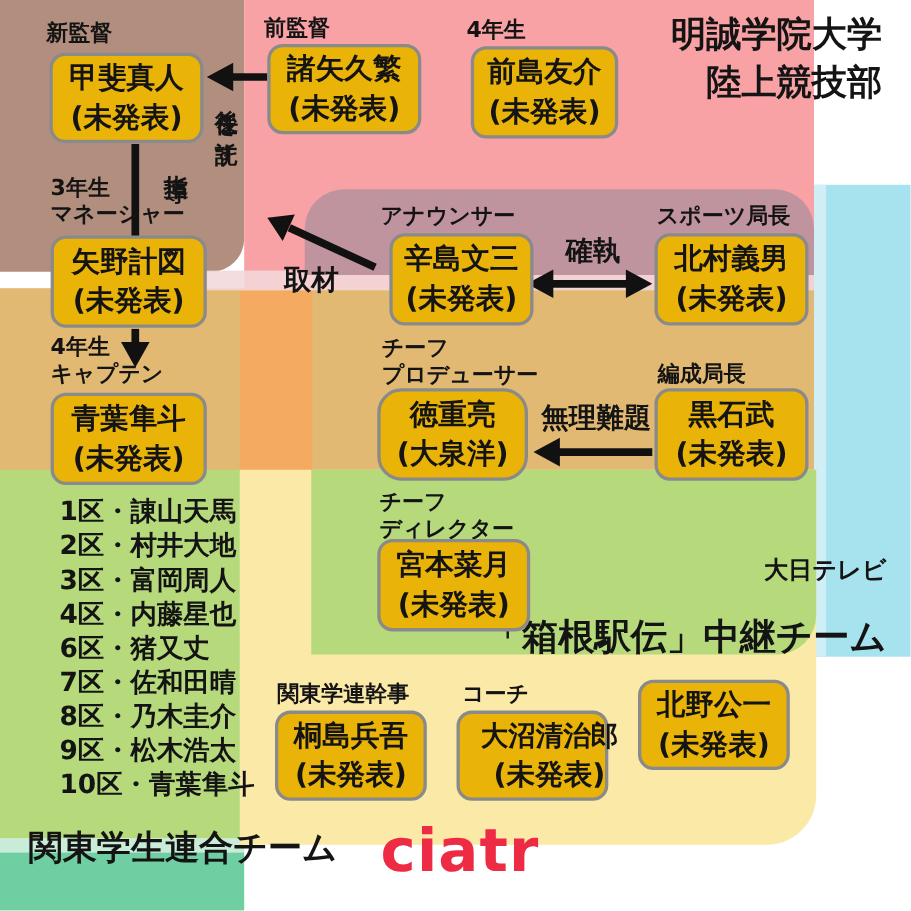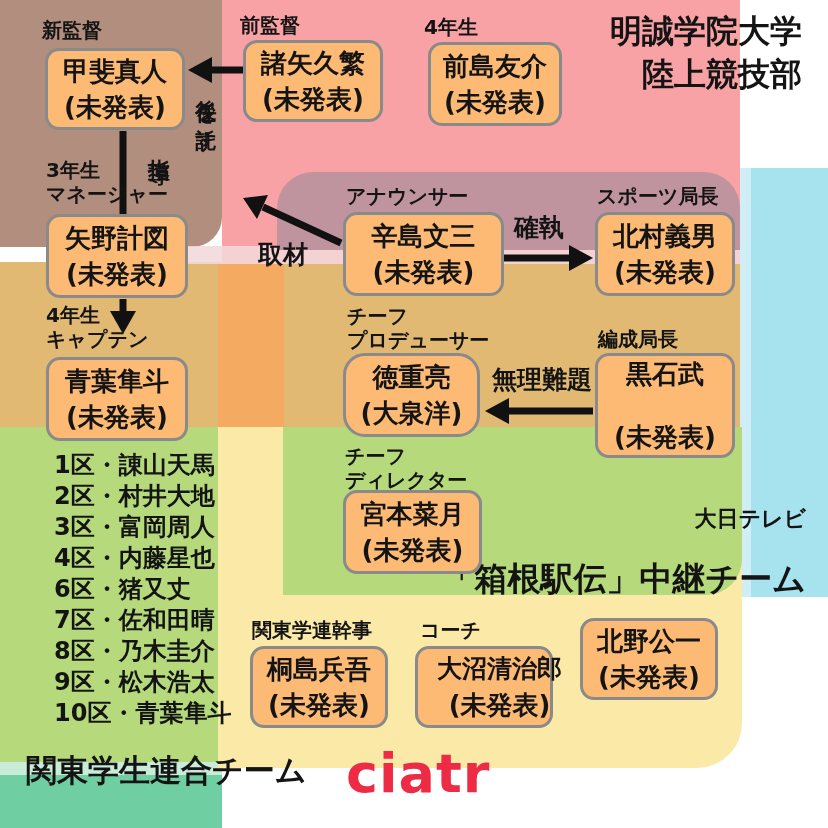--- a/index.html
+++ b/index.html
@@ -1,20 +1,20 @@
 <!DOCTYPE html>
 <html><head>
 <meta charset="utf-8">
 <style>
   html,body{margin:0;padding:0;background:#ffffff;}
   #canvas{position:relative;width:828px;height:828px;overflow:hidden;background:#ffffff;
           font-family:"DejaVu Sans","Liberation Sans",sans-serif;color:#141414;}
   .abs{position:absolute;}
   .region{position:absolute;}
-  .card{position:absolute;background:#fdba74;border:3px solid #8a8a8a;border-radius:14px;
+  .card{position:absolute;background:#eab308;border:3px solid #8a8a8a;border-radius:14px;
         display:flex;flex-direction:column;align-items:center;justify-content:center;
         box-sizing:border-box;}
   .card-name{font-size:26px;font-weight:700;line-height:36px;white-space:nowrap;}
   .card-actor{font-size:26px;font-weight:700;line-height:36px;white-space:nowrap;}
   .role{position:absolute;font-size:20px;font-weight:700;line-height:24px;white-space:pre-line;}
   .rel{position:absolute;font-size:25px;font-weight:800;white-space:nowrap;}
   .vtext{position:absolute;writing-mode:vertical-rl;text-orientation:upright;
          font-weight:800;letter-spacing:2px;white-space:nowrap;}
   .big-title{position:absolute;font-weight:800;text-align:right;white-space:pre-line;}
   #univ-title{right:26px;top:10px;font-size:32px;line-height:43px;}
@@ -104,33 +104,33 @@
     <div class="card-actor">(未発表)</div>
   </div>
   <div class="card" style="left:46px;top:214px;width:142px;height:84px;">
     <div class="card-name">矢野計図</div>
     <div class="card-actor">(未発表)</div>
   </div>
   <div class="card" style="left:46px;top:357px;width:142px;height:84px;">
     <div class="card-name">青葉隼斗</div>
     <div class="card-actor">(未発表)</div>
   </div>
-  <div class="card" style="left:343px;top:212px;width:161px;height:84px;">
+  <div class="card" style="left:354px;top:212px;width:131px;height:84px;">
     <div class="card-name">辛島文三</div>
     <div class="card-actor">(未発表)</div>
   </div>
   <div class="card" style="left:595px;top:212px;width:140px;height:84px;">
     <div class="card-name">北村義男</div>
     <div class="card-actor">(未発表)</div>
   </div>
   <div class="card" style="left:343px;top:353px;width:137px;height:84px;border-radius:22px;">
     <div class="card-name">徳重亮</div>
     <div class="card-actor">(大泉洋)</div>
   </div>
-  <div class="card" style="left:595px;top:353px;width:140px;height:105px;justify-content:space-between;">
+  <div class="card" style="left:595px;top:353px;width:140px;height:84px;">
     <div class="card-name">黒石武</div>
     <div class="card-actor">(未発表)</div>
   </div>
   <div class="card" style="left:343px;top:490px;width:139px;height:84px;">
     <div class="card-name">宮本菜月</div>
     <div class="card-actor">(未発表)</div>
   </div>
   <div class="card" style="left:250px;top:646px;width:138px;height:82px;">
     <div class="card-name">桐島兵吾</div>
     <div class="card-actor">(未発表)</div>

